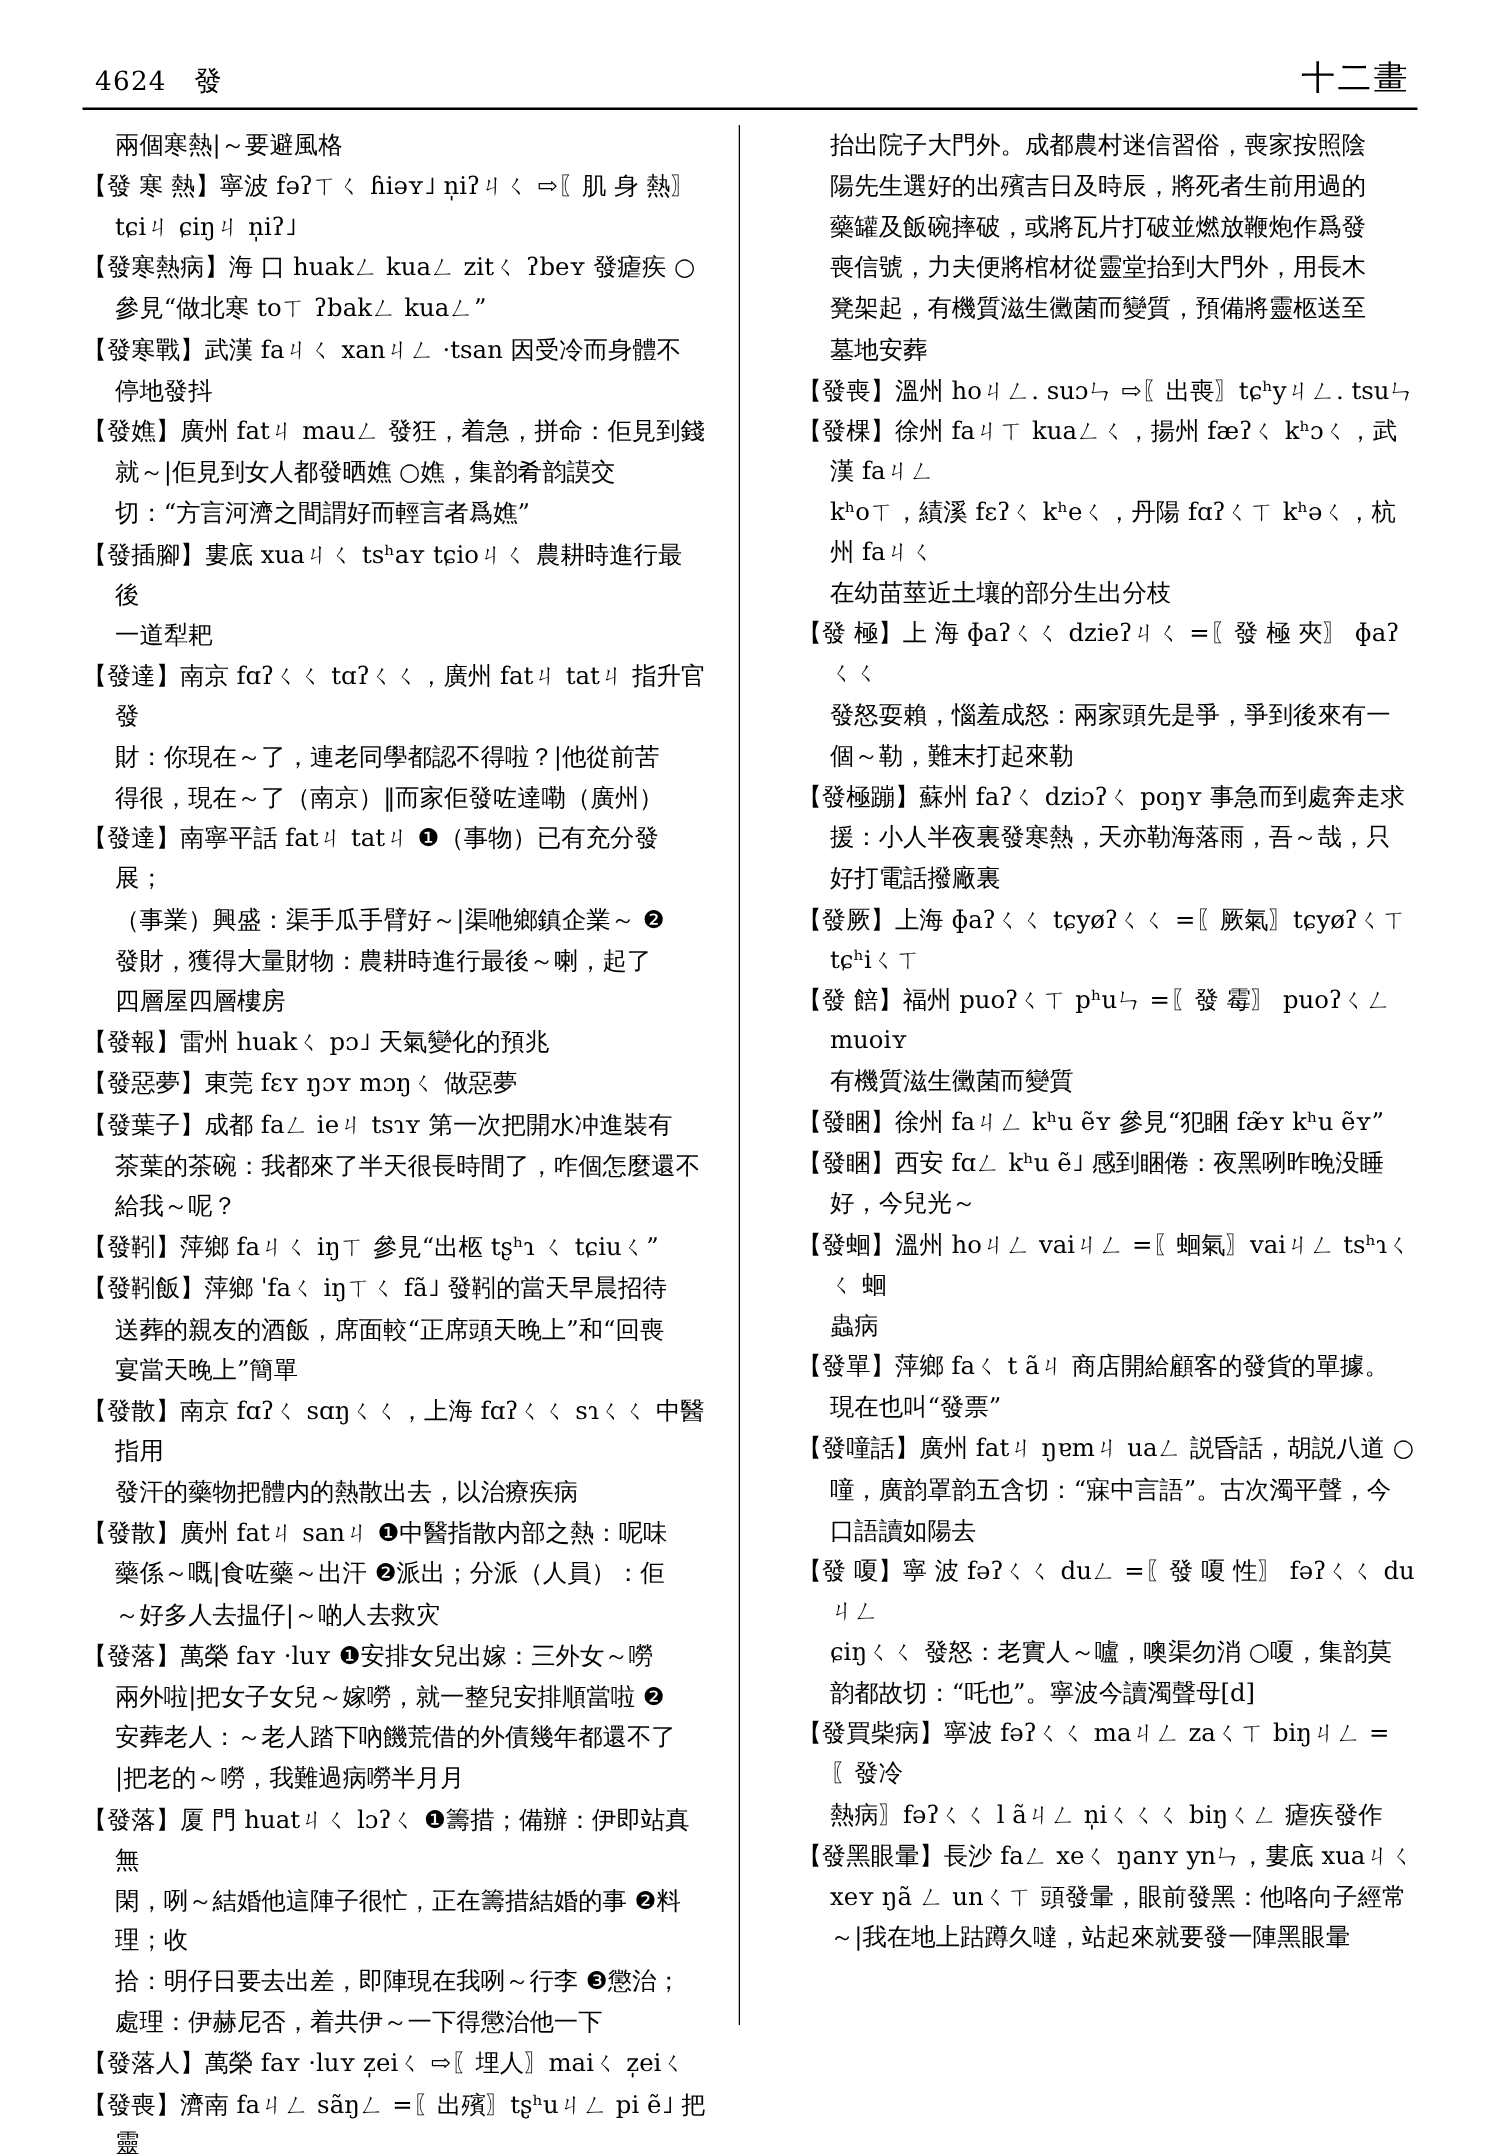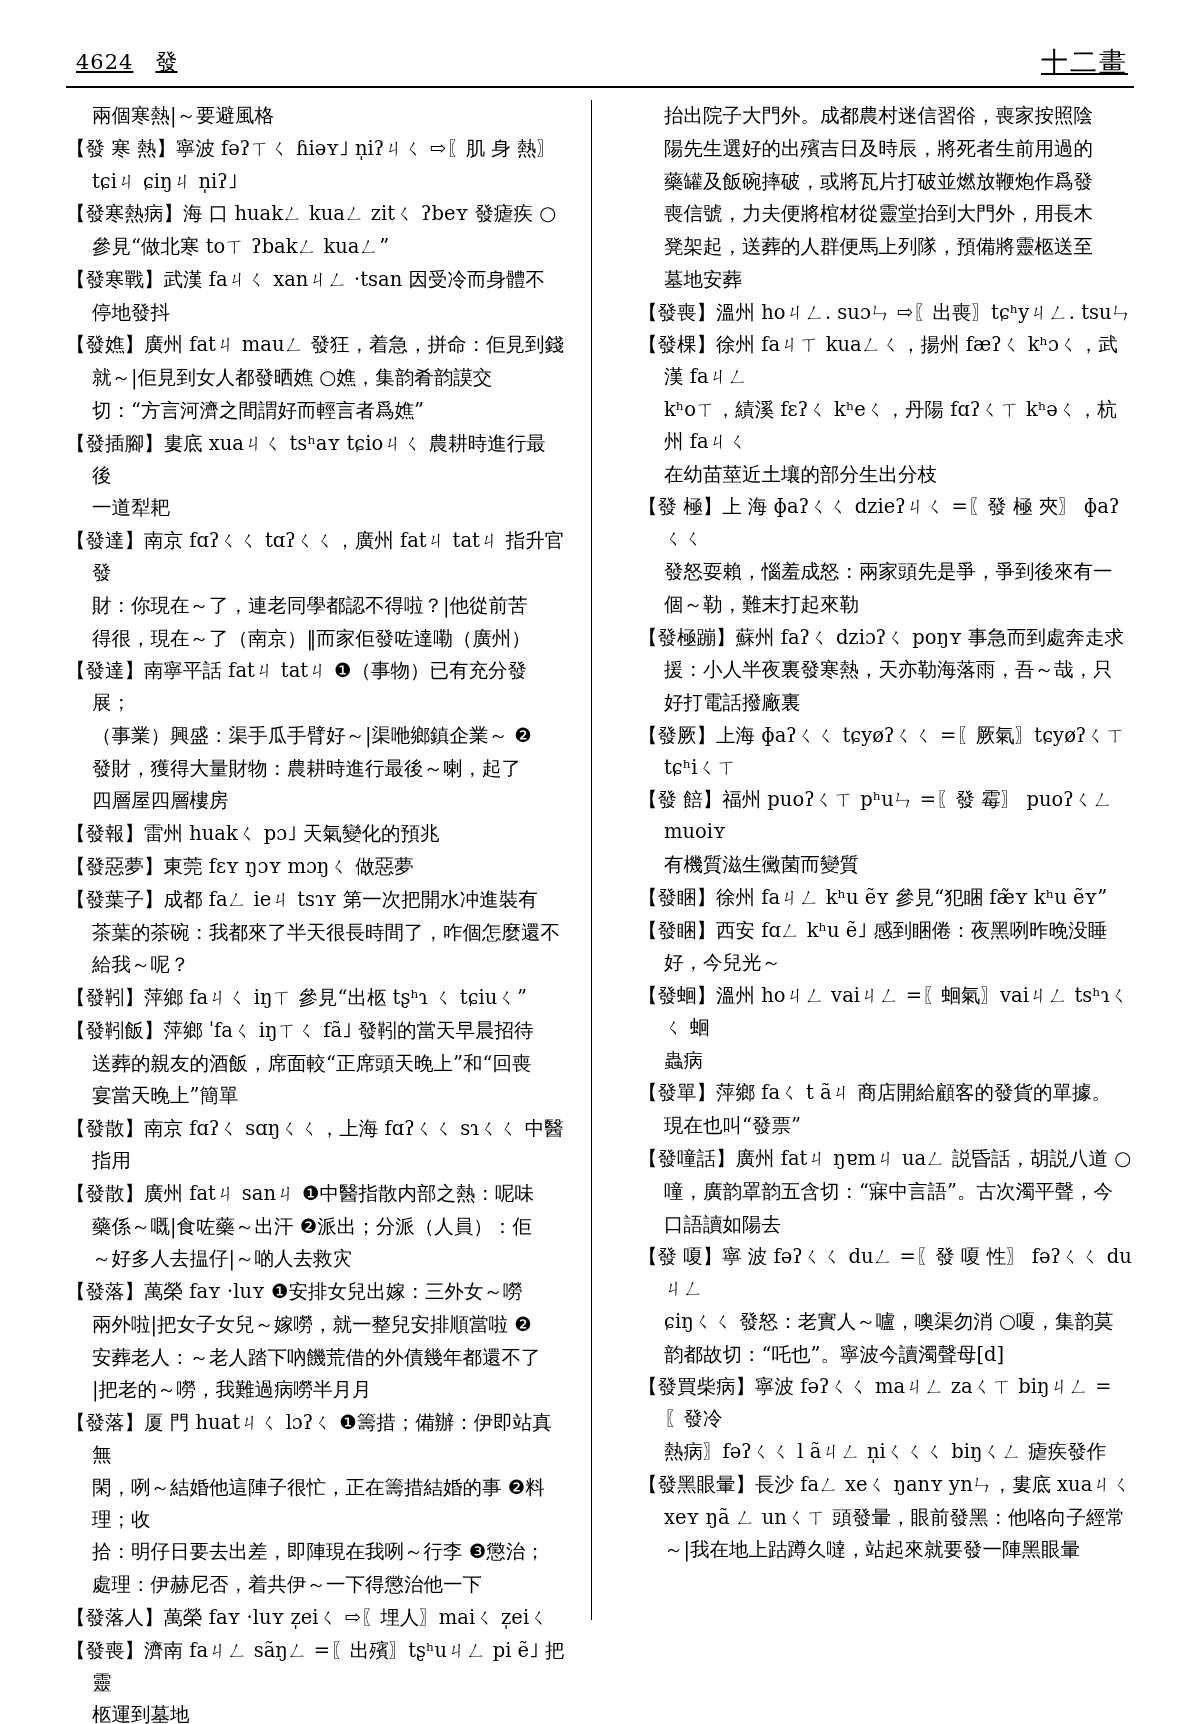--- a/index.html
+++ b/index.html
@@ -16,25 +16,24 @@
   }
   .page {
     width: 1200px;
     height: 1724px;
     box-sizing: border-box;
     padding: 44px 66px 30px 66px;
     position: relative;
   }
   .header {
     display: flex;
-    align-items: center;
+    align-items: flex-end;
     justify-content: space-between;
     margin-bottom: 6px;
     padding: 0 6px 0 10px;
-    text-decoration: underline;
   }
   .header-left {
     display: flex;
     align-items: baseline;
     gap: 22px;
   }
   .pagenum {
     font-size: 21px;
     letter-spacing: 1px;
   }
@@ -117,20 +116,21 @@
         <div class="entry">【發報】雷州  huakㄑ  pɔ˩  天氣變化的預兆</div>
         <div class="entry">【發惡夢】東莞  fɛʏ  ŋɔʏ  mɔŋㄑ  做惡夢</div>
         <div class="entry">【發葉子】成都  faㄥ  ieㄐ  tsɿʏ  第一次把開水冲進裝有</div>
         <div class="entry cont">茶葉的茶碗：我都來了半天很長時間了，咋個怎麼還不</div>
         <div class="entry cont">給我～呢？</div>
         <div class="entry">【發靷】萍鄉  faㄐㄑ  iŋㄒ  參見“出柩  tʂʰɿ ㄑ  tɕiuㄑ”</div>
         <div class="entry">【發靷飯】萍鄉  ˈfaㄑ  iŋㄒㄑ  fã˩  發靷的當天早晨招待</div>
         <div class="entry cont">送葬的親友的酒飯，席面較“正席頭天晚上”和“回喪</div>
         <div class="entry cont">宴當天晚上”簡單</div>
         <div class="entry">【發散】南京  fɑʔㄑ  sɑŋㄑㄑ，上海  fɑʔㄑㄑ  sɿㄑㄑ  中醫指用</div>
+        <div class="entry cont">發汗的藥物把體内的熱散出去，以治療疾病</div>
         <div class="entry">【發散】廣州  fatㄐ  sanㄐ   ❶中醫指散内部之熱：呢味</div>
         <div class="entry cont">藥係～嘅|食咗藥～出汗  ❷派出；分派（人員）：佢</div>
         <div class="entry cont">～好多人去揾仔|～啲人去救灾</div>
         <div class="entry">【發落】萬榮  faʏ  ·luʏ  ❶安排女兒出嫁：三外女～嘮</div>
         <div class="entry cont">兩外啦|把女子女兒～嫁嘮，就一整兒安排順當啦  ❷</div>
         <div class="entry cont">安葬老人：～老人踏下吶饑荒借的外債幾年都還不了</div>
         <div class="entry cont">|把老的～嘮，我難過病嘮半月月</div>
         <div class="entry">【發落】厦 門  huatㄐㄑ  lɔʔㄑ  ❶籌措；備辦：伊即站真無</div>
         <div class="entry cont">閑，咧～結婚他這陣子很忙，正在籌措結婚的事  ❷料理；收</div>
         <div class="entry cont">拾：明仔日要去出差，即陣現在我咧～行李  ❸懲治；</div>
@@ -138,21 +138,21 @@
         <div class="entry">【發落人】萬榮  faʏ  ·luʏ  z̩eiㄑ  ⇨〖埋人〗maiㄑ  z̩eiㄑ</div>
         <div class="entry">【發喪】濟南  faㄐㄥ  sãŋㄥ  =〖出殯〗tʂʰuㄐㄥ  pi ẽ˩  把靈</div>
         <div class="entry cont">柩運到墓地</div>
         <div class="entry">【發喪】成都  faㄥ  saŋㄒ  =〖出喪〗tsʰuㄥ  saŋㄒ  將靈柩</div>
       </div>
     <div class="col right" id="col-right">
         <div class="entry cont">抬出院子大門外。成都農村迷信習俗，喪家按照陰</div>
         <div class="entry cont">陽先生選好的出殯吉日及時辰，將死者生前用過的</div>
         <div class="entry cont">藥罐及飯碗摔破，或將瓦片打破並燃放鞭炮作爲發</div>
         <div class="entry cont">喪信號，力夫便將棺材從靈堂抬到大門外，用長木</div>
-        <div class="entry cont">凳架起，送葬的人群便馬上列隊，預備將靈柩送至</div>
+        <div class="entry cont">凳架起，有機質滋生黴菌而變質，預備將靈柩送至</div>
         <div class="entry cont">墓地安葬</div>
         <div class="entry">【發喪】溫州  hoㄐㄥ.  suɔㄣ  ⇨〖出喪〗tɕʰyㄐㄥ.  tsuㄣ</div>
         <div class="entry">【發棵】徐州  faㄐㄒ  kuaㄥㄑ，揚州  fæʔㄑ  kʰɔㄑ，武漢  faㄐㄥ</div>
         <div class="entry cont">kʰoㄒ，績溪  fɛʔㄑ  kʰeㄑ，丹陽  fɑʔㄑㄒ  kʰəㄑ，杭州  faㄐㄑ</div>
         <div class="entry cont">在幼苗莖近土壤的部分生出分枝</div>
         <div class="entry">【發 極】上 海  ɸaʔㄑㄑ  dzieʔㄐㄑ   =〖發 極 夾〗 ɸaʔㄑㄑ</div>
         <div class="entry cont">發怒耍賴，惱羞成怒：兩家頭先是爭，爭到後來有一</div>
         <div class="entry cont">個～勒，難末打起來勒</div>
         <div class="entry">【發極蹦】蘇州  faʔㄑ  dziɔʔㄑ  poŋʏ  事急而到處奔走求</div>
         <div class="entry cont">援：小人半夜裏發寒熱，天亦勒海落雨，吾～哉，只</div>

